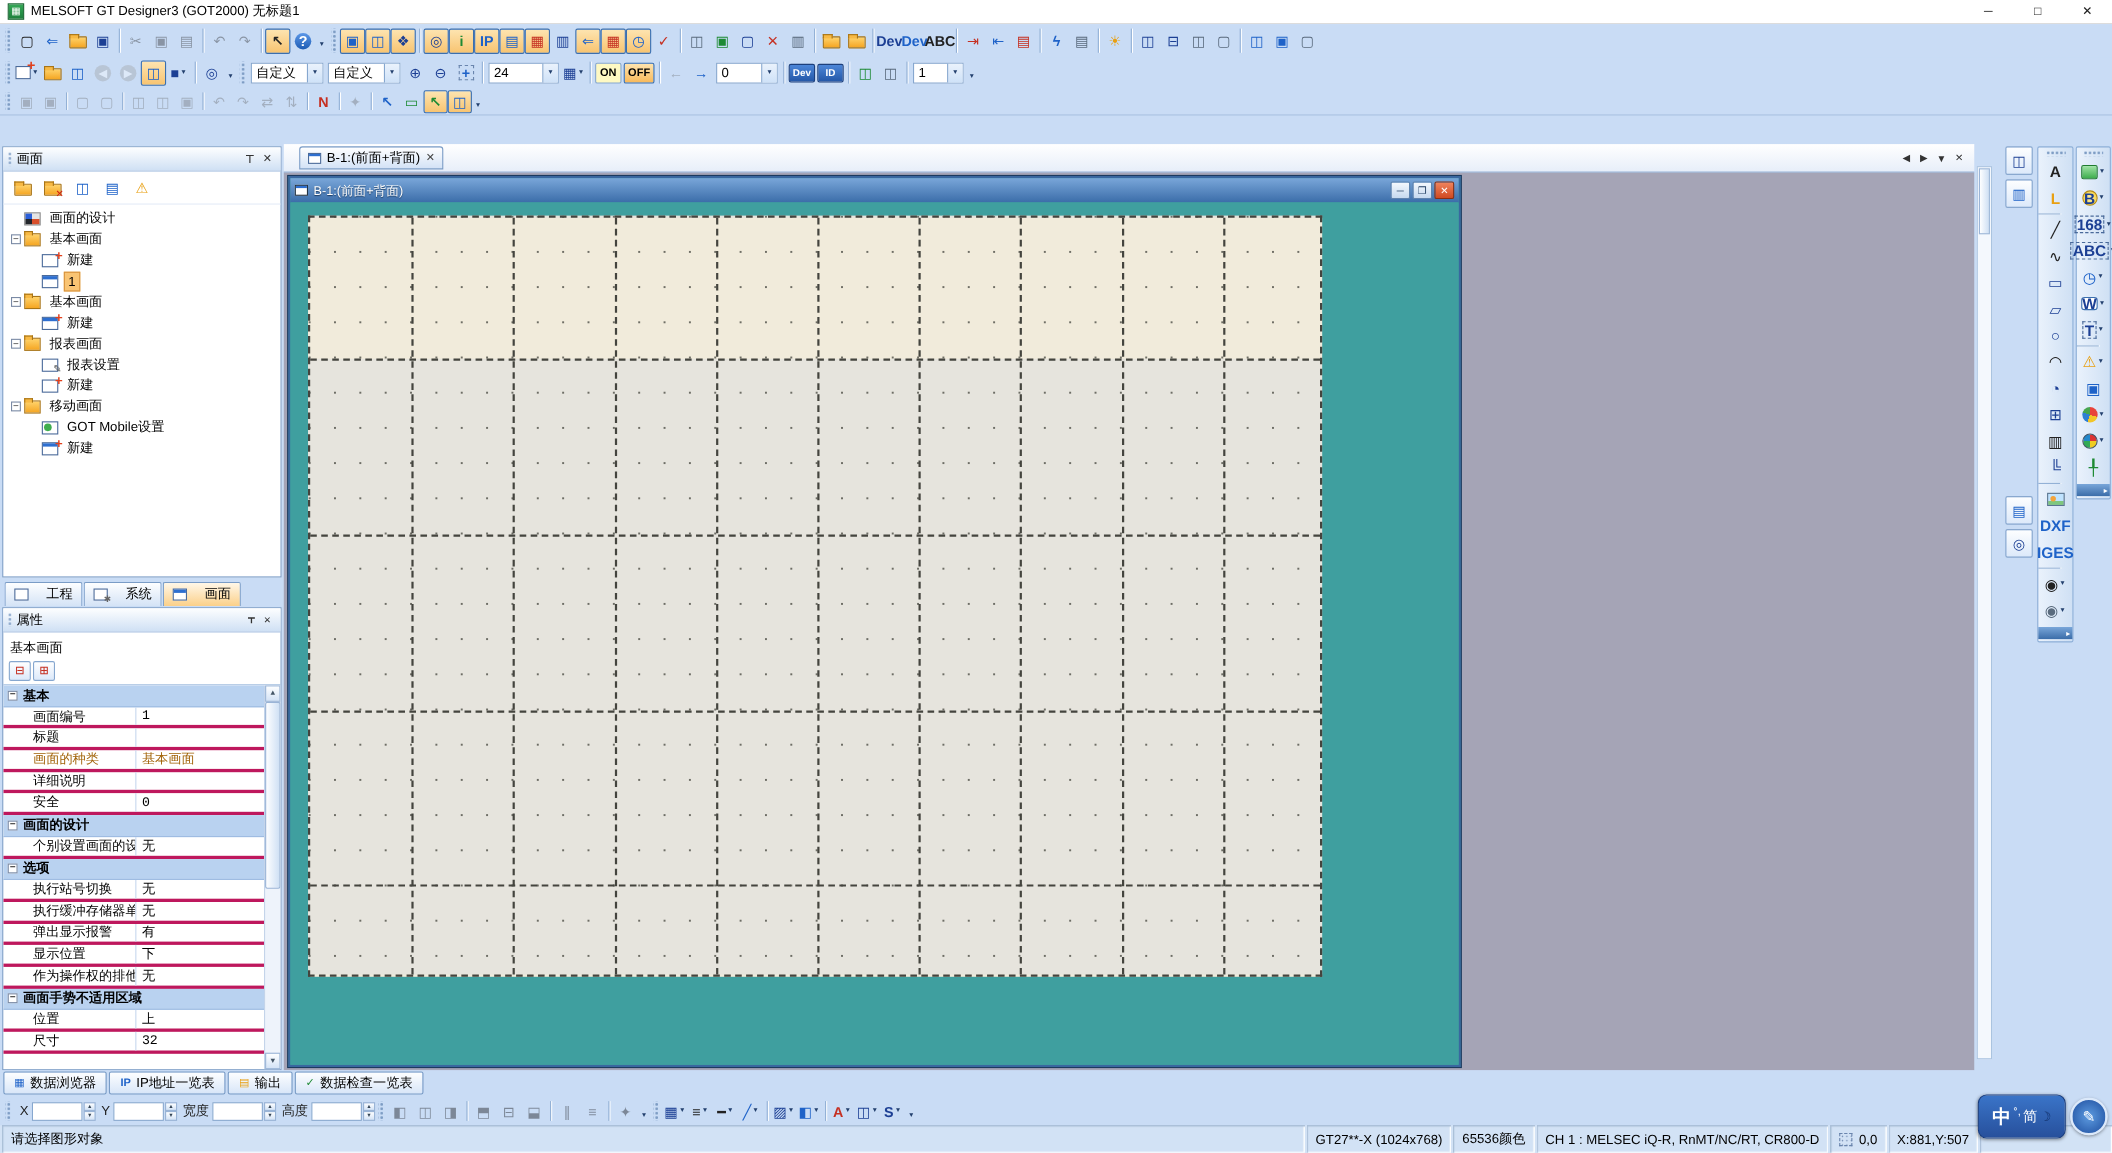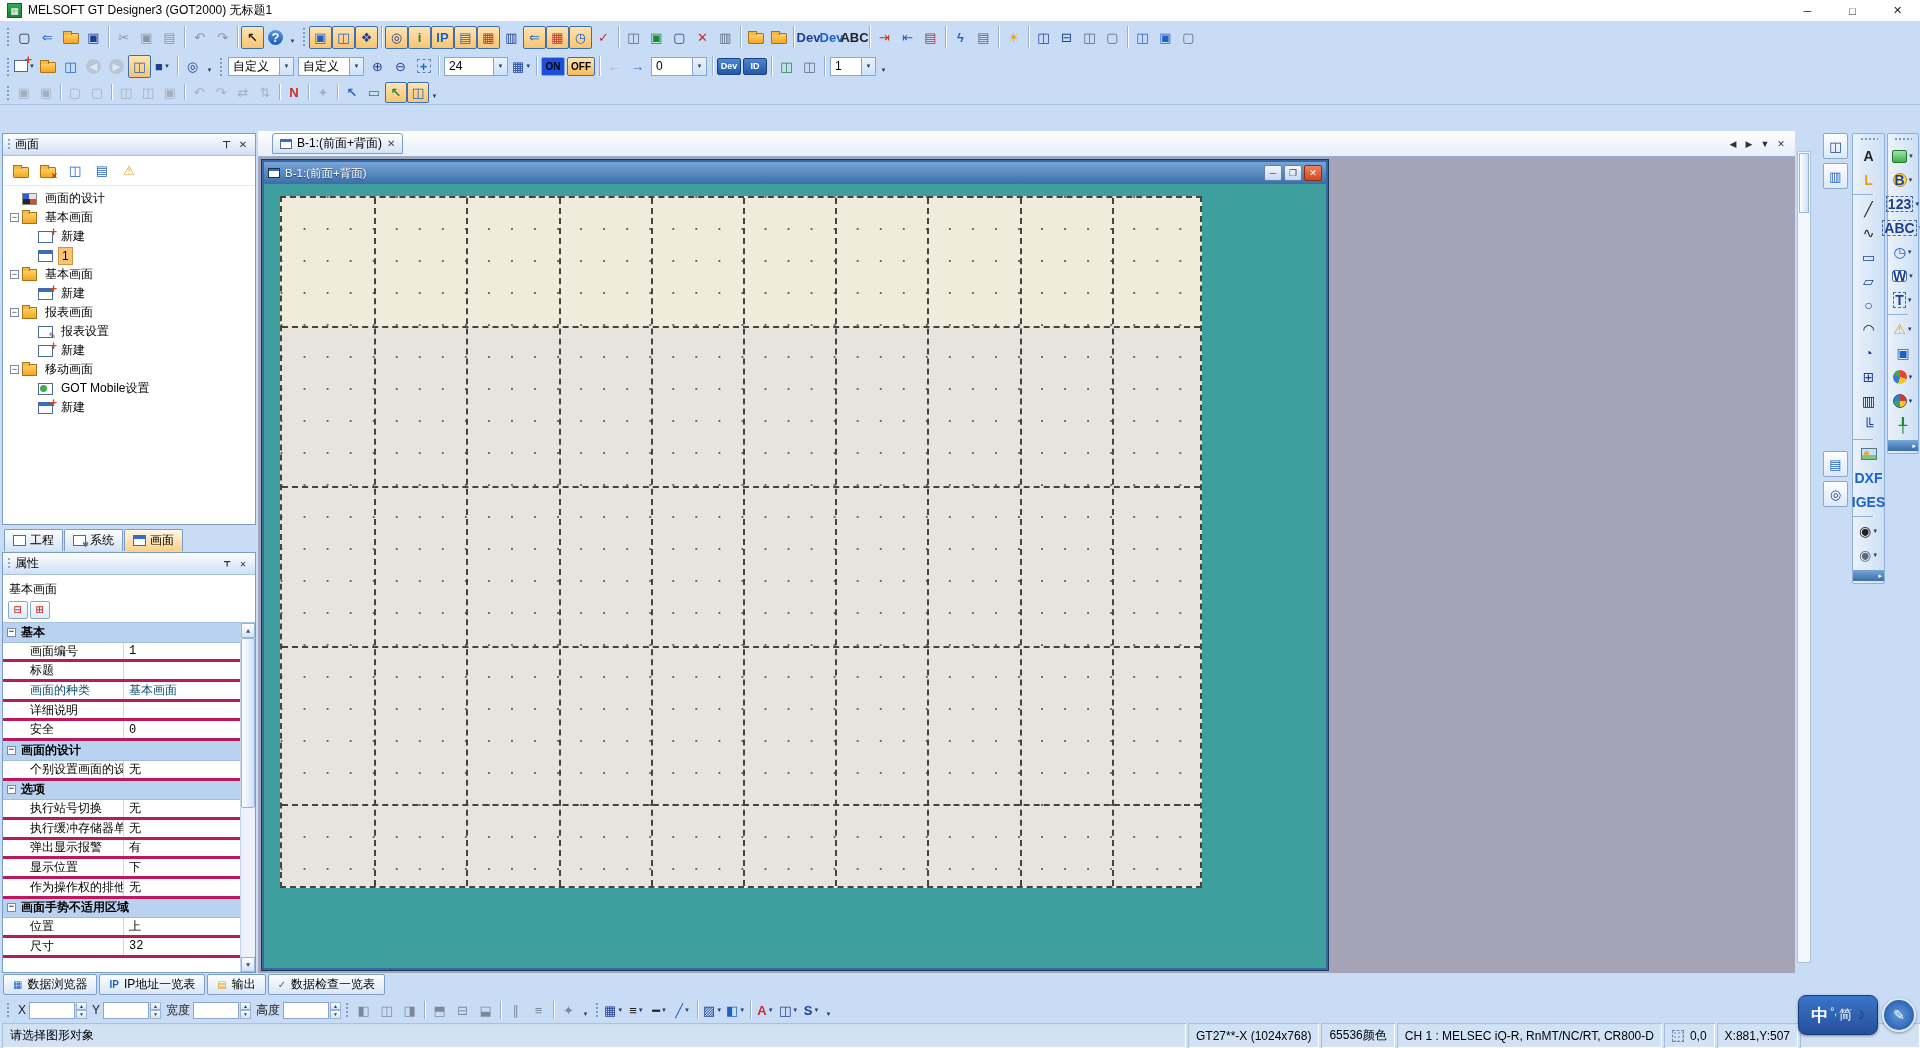--- a/index.html
+++ b/index.html
@@ -29,21 +29,21 @@
   .tbi .g { font-size:13px; line-height:1; }
   .tbi.sel { background:linear-gradient(#fde4b0,#f8c471); border-color:#3b6fae; }
   .tbi.dis { opacity:.38; filter:grayscale(.9); }
   .car { font-size:6px; margin-left:1px; color:#23406e; }
   .tmini { font-size:6px; color:#23406e; width:11px; height:18px; display:flex; align-items:flex-end; justify-content:center; padding-bottom:2px; }
   .tcombo { height:19px; background:#fff; border:1px solid #86a7cf; display:flex; align-items:center; margin:0 2px; }
   .tcombo .cval { flex:1; padding:0 4px; font-size:12px; white-space:nowrap; overflow:hidden; }
   .tcombo .ccar { width:14px; align-self:stretch; background:linear-gradient(#eaf2fc,#cfe2f8); border-left:1px solid #86a7cf;
     font-size:6px; color:#23406e; display:flex; align-items:center; justify-content:center; }
   .tbtn { min-width:24px; height:19px; padding:0 3px; margin:0 1px; display:flex; align-items:center; justify-content:center;
-    font-size:10px; font-weight:bold; background:#1d4ed8; border:1px solid #86a7cf; border-radius:2px; }
+    font-size:10px; font-weight:bold; background:#fef9c3; border:1px solid #86a7cf; border-radius:2px; }
   .tbtn.sel { background:linear-gradient(#fde4b0,#f8b95a); border-color:#3b6fae; }
   .tbadge { min-width:24px; height:17px; padding:0 2px; margin:0 1px; display:flex; align-items:center; justify-content:center;
     font-size:9px; font-weight:bold; color:#fff; background:linear-gradient(#4c86d8,#2458a8); border:1px solid #1c3f7c; border-radius:2px; }
   
   .navy{color:#1c3f94}.blu{color:#1e62c8}.red{color:#c53022}.grn{color:#1d8a34}
   .gry{color:#5a6b7e}.yel{color:#e8a013}.blk{color:#222}.b{font-weight:bold}
   .txt{font-size:8px;font-weight:bold;letter-spacing:0}
   .fold{width:16px;height:11px;background:linear-gradient(#ffd36b,#f5a623);border:1px solid #a87416;border-radius:1px;position:relative;margin-top:3px}
   .fold::before{content:"";position:absolute;top:-3px;left:-1px;width:7px;height:3px;background:#f8b944;border:1px solid #a87416;border-bottom:none}
   .foldx::after{content:"✕";position:absolute;right:-3px;bottom:-4px;color:#d21c0e;font-size:9px;font-weight:bold}
@@ -85,39 +85,39 @@
   .ti-folder::before { content:""; position:absolute; top:-3px; left:-1px; width:6px; height:3px; background:#f8b944; border:1px solid #a87416; border-bottom:none; }
   .ti-page { background:#fff; border:1px solid #4a6a9a; }
   .ti-bar::before { content:""; position:absolute; left:0; right:0; top:0; height:3px; background:#2e6fd0; }
   .ti-plus::after { content:"+"; position:absolute; right:-5px; top:-7px; color:#e2401c; font-weight:bold; font-size:12px; }
   .ti-wr::after { content:"✎"; position:absolute; right:-4px; bottom:-4px; font-size:9px; color:#555; }
   .ti-mob { background:#fff; border:1px solid #4a6a9a; }
   .ti-mob::before { content:""; position:absolute; left:1px; top:1px; width:7px; height:7px; border-radius:50%; background:#3fae4e; }
   .tlabel { padding:1px 3px; white-space:nowrap; }
   .tlabel.sel { background:#f9c473; border:1px solid #d8933c; }
   #left-tabs { height:26px; display:flex; align-items:flex-end; gap:1px; padding:2px 0 0 2px; }
-  .ltab { height:22px; display:flex; align-items:center; gap:4px; padding:0 8px; font-size:12px;
+  .ltab { height:22px; display:flex; align-items:center; gap:16px; padding:0 8px; font-size:12px;
     background:linear-gradient(#fdfeff,#d4e3f6); border:1px solid #7a9cc6; border-bottom:none; border-radius:2px 2px 0 0; }
   .ltab.sel { background:linear-gradient(#fff7e8,#fbd089); }
   .lti { width:13px; height:11px; background:#fff; border:1px solid #4a6a9a; position:relative; }
   .lti.gear::after { content:"✱"; position:absolute; right:-4px; bottom:-4px; font-size:8px; color:#666; }
   .lti.scr::before { content:""; position:absolute; left:0; right:0; top:0; height:3px; background:#2e6fd0; }
   #prop-panel { flex:1; margin-top:1px;font-family:Liberation Mono, monospace; }
   #prop-target { font-size:12px; padding:6px 6px 2px 6px; }
   #prop-btns { display:flex; gap:2px; padding:1px 5px 3px 5px; }
   #prop-btns .tbi { width:20px; height:18px; border:1px solid #86a7cf; background:linear-gradient(#fff,#dce9fa); }
   #prop-grid { flex:1; position:relative; border-top:1px solid #a9c2e2; overflow:hidden; }
   #prop-rows { position:absolute; left:0; top:0; right:15px; }
   .prow { height:19.7px; display:flex; align-items:center; border-bottom:3px solid #be185d; font-size:12px; }
   .prow.grp { background:#b9d2f0; font-weight:bold; border-bottom:1px solid #9fbce2; }
   .prow.grp .pm { margin-left:4px; }
   .prow .plabel { width:120px; padding-left:27px; white-space:nowrap; overflow:hidden; flex:none; }
   .prow.grp .plabel { width:auto; padding-left:2px; }
   .prow .pvalue { flex:1; border-left:1px solid #c7d7ee; padding-left:5px; align-self:stretch; display:flex; align-items:center; white-space:nowrap; overflow:hidden; }
-  .prow.ro .plabel,.prow.ro .pvalue { color:#0c4a6e; }
+  .prow.ro .plabel,.prow.ro .pvalue { color:#a16207; }
   .vsb { position:absolute; right:0; top:0; bottom:0; width:15px; background:#eef3fb; border-left:1px solid #c4d4ea; }
   .vsb .sbtn { position:absolute; left:0; width:14px; height:15px; background:linear-gradient(#fdfeff,#d4e3f6); border:1px solid #9ab4d6; font-size:7px; color:#456; display:flex; align-items:center; justify-content:center; }
   .vsb .sup { top:0; } .vsb .sdn { bottom:0; }
   .vsb .sthumb { position:absolute; left:0; top:15px; width:14px; height:170px; background:linear-gradient(90deg,#fdfeff,#cfe0f4); border:1px solid #9ab4d6; border-radius:2px; }
   
   #center { flex:1; display:flex; flex-direction:column; }
   #tabstrip { height:26px; background:linear-gradient(#ffffff,#e7eef9); border-bottom:1px solid #96b0d2; display:flex; align-items:center; padding:0 6px; }
   #doc-tab { height:21px; display:flex; align-items:center; gap:5px; padding:0 7px; background:linear-gradient(#ffffff,#d3e2f6);
     border:1px solid #7a9cc6; border-radius:3px 3px 0 0; font-size:12px; margin-left:8px; }
   .tabico { width:12px; height:10px; background:#fff; border:1px solid #4a6a9a; }
@@ -859,21 +859,21 @@
           <div class="hgrip"></div>
           <div class="tbi">
             <span class="g sw"></span>
             <span class="car">▼</span>
           </div>
           <div class="tbi">
             <span class="g bulb">B</span>
             <span class="car">▼</span>
           </div>
           <div class="tbi">
-            <span class="g dash">123</span>
+            <span class="g dash">168</span>
             <span class="car">▼</span>
           </div>
           <div class="tbi">
             <span class="g dash">ABC</span>
             <span class="car">▼</span>
           </div>
           <div class="tbi">
             <span class="g blu">◷</span>
             <span class="car">▼</span>
           </div>

